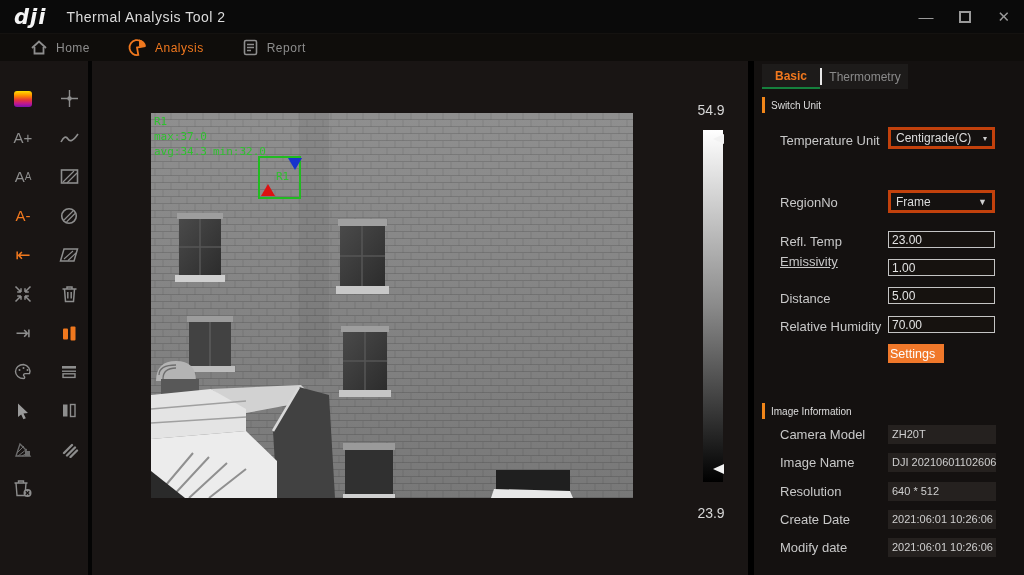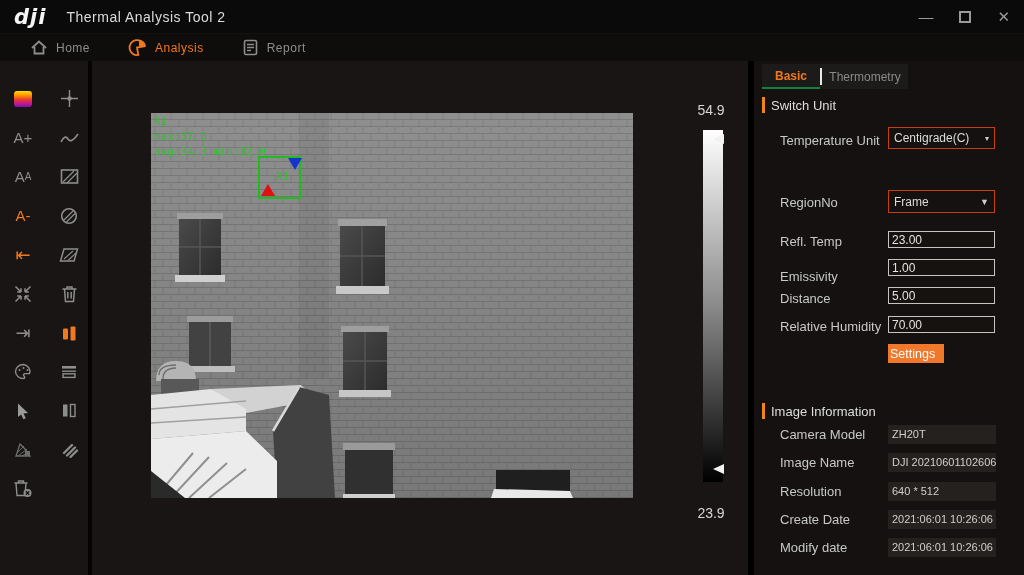--- a/index.html
+++ b/index.html
@@ -57,28 +57,28 @@
   .v-divider { width:6px; background:#000; }
 
   
   .rightpanel { position:relative; width:270px; background:#141110; font-size:13px; }
   .tabstrip { position:absolute; left:8px; top:3px; height:25px; display:flex; background:#1d1b1a; }
   .tab { display:flex; align-items:center; justify-content:center; height:100%; }
   .tab-basic { width:58px; color:#f0781e; font-weight:bold; font-size:12px; border-bottom:2px solid #15803d; }
   .tab-sep { width:2px; background:#e8e8e8; margin:4px 0; }
   .tab-thermo { width:86px; color:#8a8a8a; font-size:12px; }
 
-  .sec-header { position:absolute; left:8px; display:flex; align-items:center; color:#dedede; font-size:13px; }
+  .sec-header { position:absolute; left:8px; display:flex; align-items:center; color:#dedede; font-size:10px; }
   .sec-header::before { content:""; width:3px; height:16px; background:#f08519; margin-right:6px; }
   .sec-switch { top:36px; } .sec-env { top:103px; } .sec-info { top:342px; }
 
   .plabel { position:absolute; left:26px; color:#c8c8c8; white-space:nowrap; }
   .plabel.wrap { white-space:normal; width:106px; line-height:1.15; }
 
-  .dropdown { position:absolute; left:134px; width:107px; border:1px solid #c2410c; background:transparent;
+  .dropdown { position:absolute; left:134px; width:107px; border:3px solid #c2410c; background:transparent;
               color:#dcdcdc; font-size:12px; display:flex; align-items:center; padding-left:5px; }
   .dd-arrow { position:absolute; right:5px; color:#cfcfcf; }
 
   .pinput { position:absolute; left:134px; width:107px; height:17px; border:1px solid #c4c4c4; background:#16120f;
             color:#e3e3e3; font-size:12px; padding-left:3px; font-family:"Liberation Sans", sans-serif; }
 
   .settings-btn { position:absolute; left:134px; top:283px; width:56px; height:19px; background:#f0782a;
                   color:#fdfdfd; font-size:12.5px; border:none; text-align:left; padding-left:2px;
                   font-family:"Liberation Sans", sans-serif; }
 
@@ -348,21 +348,21 @@
 
       <div class="plabel" style="top:134px;">RegionNo</div>
       <div class="dropdown" style="top:129px; height:23px;">
         <span>Frame</span>
         <span class="dd-arrow" style="font-size:9px;">▼</span>
       </div>
 
       <div class="plabel" style="top:173px;">Refl. Temp</div>
       <input class="pinput" style="top: 170px;" value="23.00">
 
-      <div class="plabel" style="top:208px;">Emissivity</div>
+      <div class="plabel" style="top:193px;text-decoration:underline;">Emissivity</div>
       <input class="pinput" style="top: 198px;" value="1.00">
 
       <div class="plabel" style="top:230px;">Distance</div>
       <input class="pinput" style="top: 226px;" value="5.00">
 
       <div class="plabel" style="top:258px;">Relative Humidity</div>
       <input class="pinput" style="top: 255px;" value="70.00">
 
       <button class="settings-btn">Settings</button>
 

